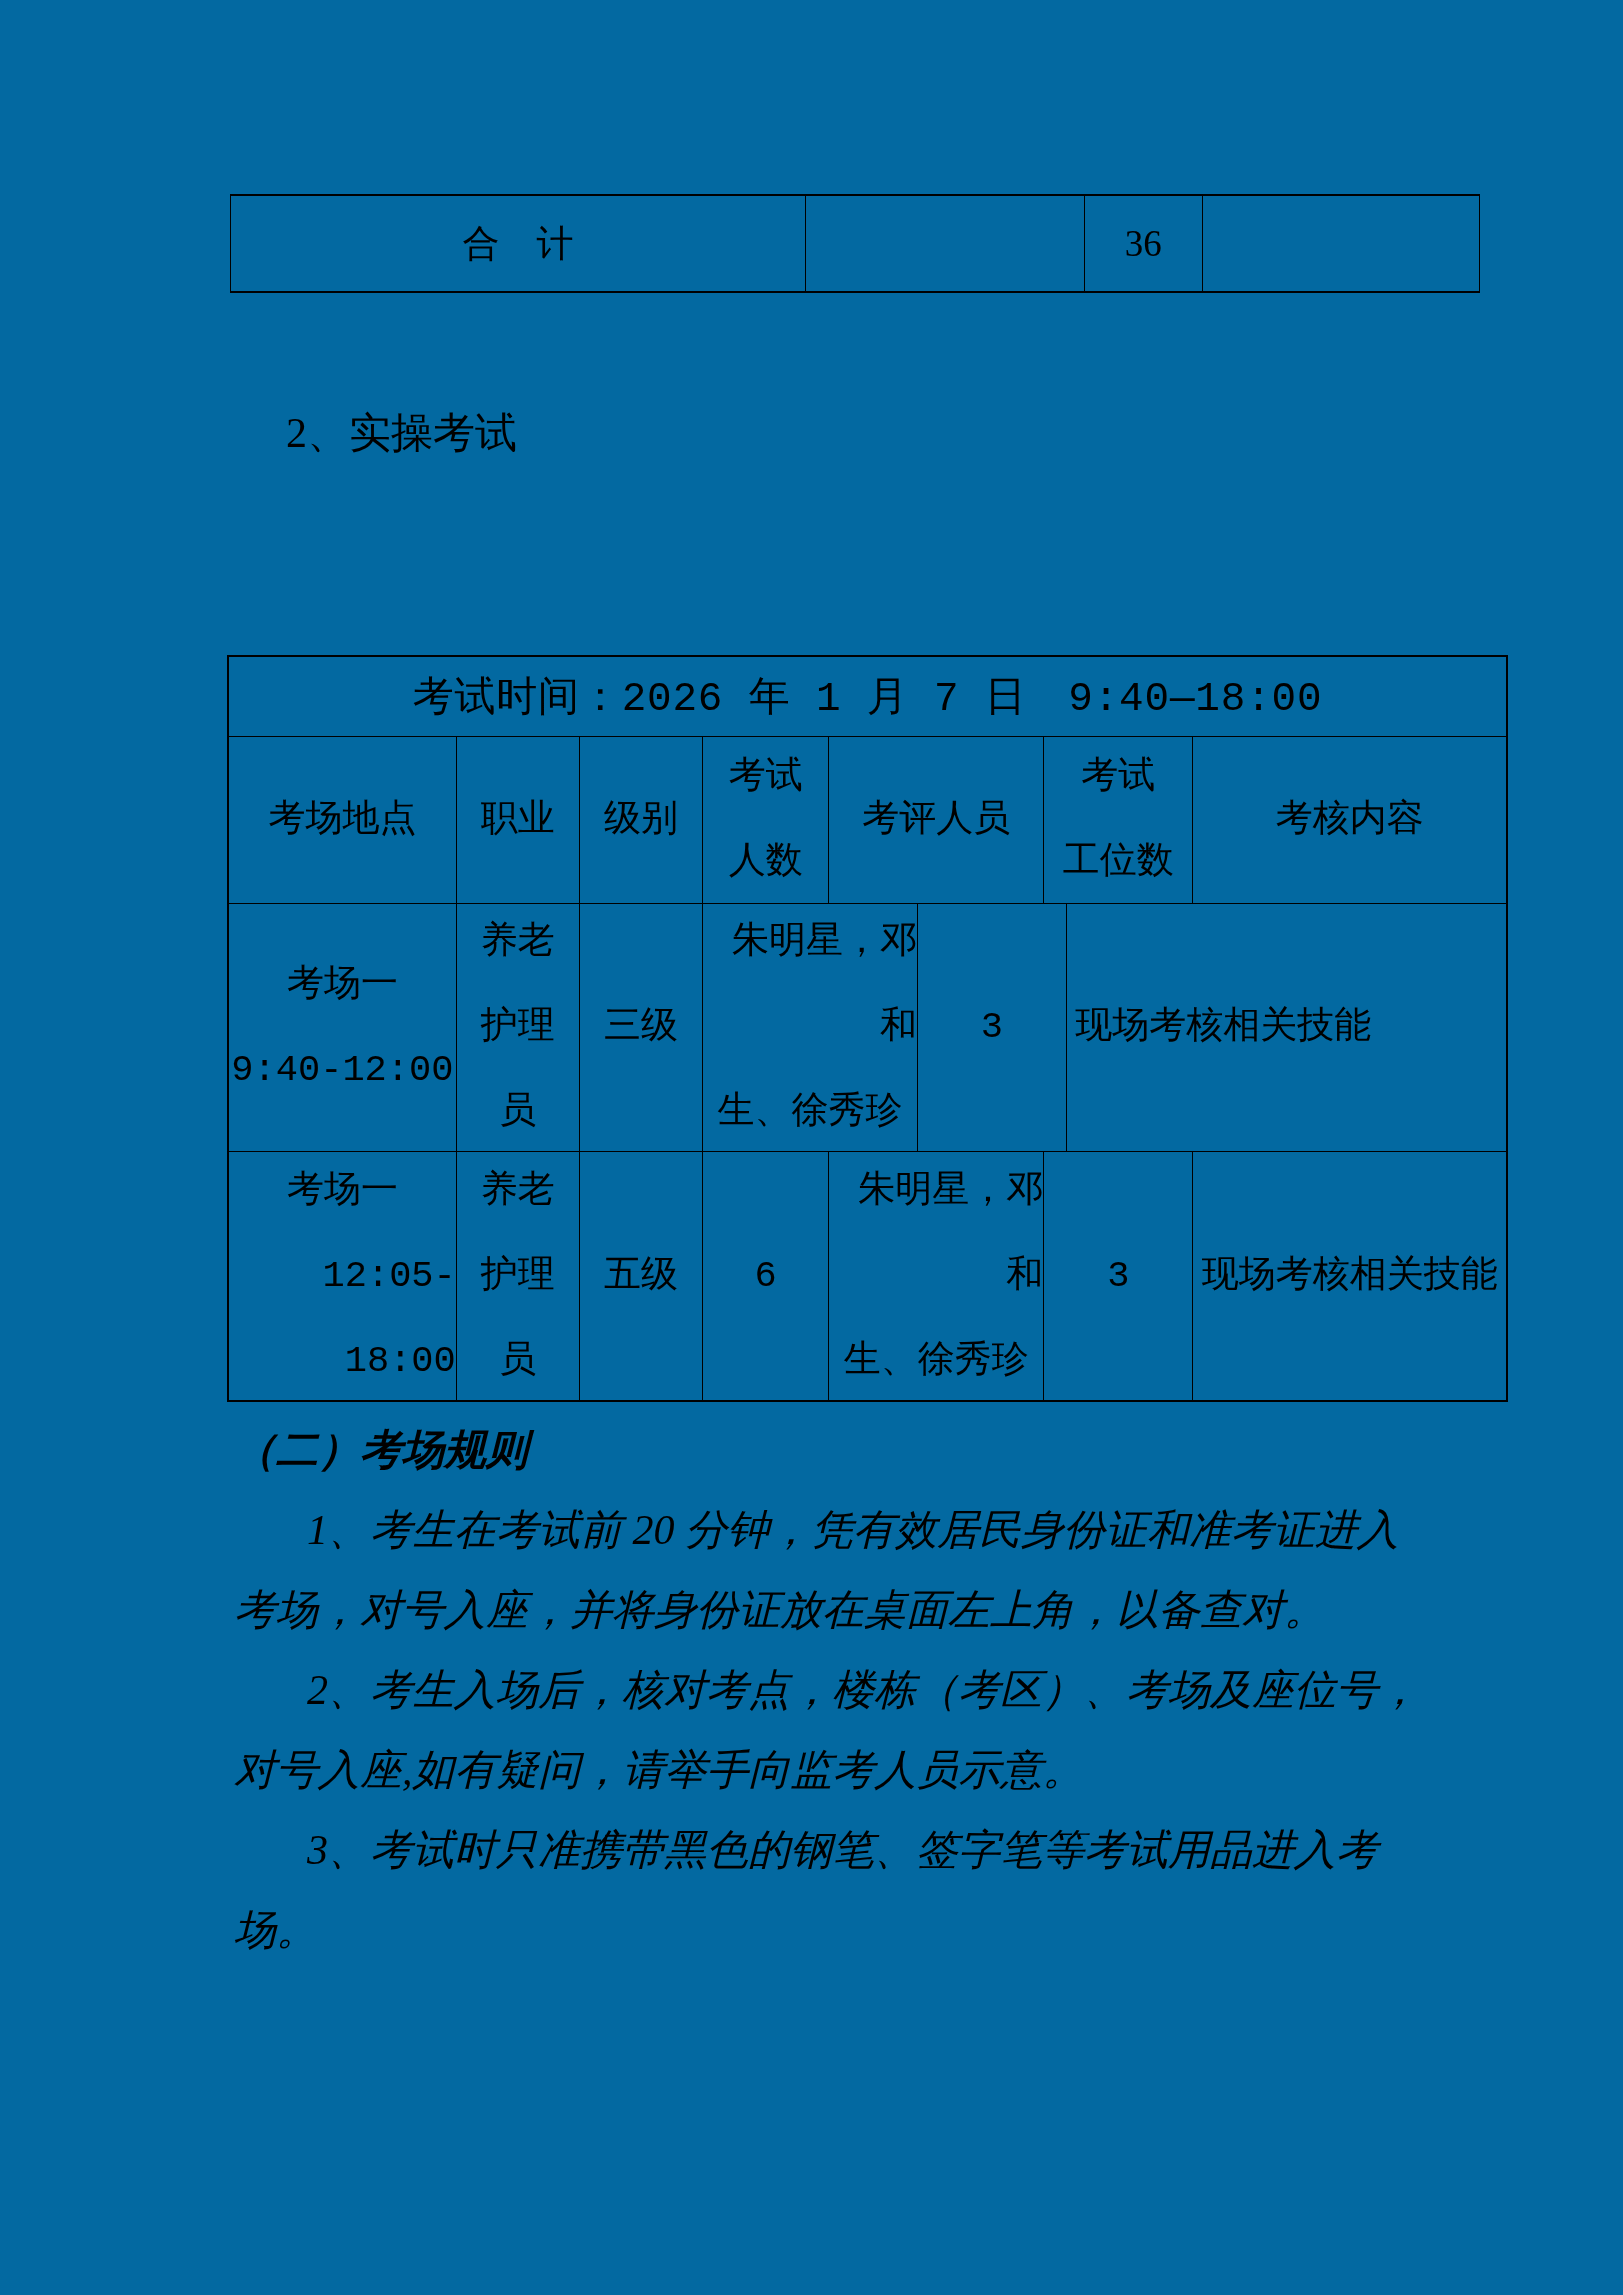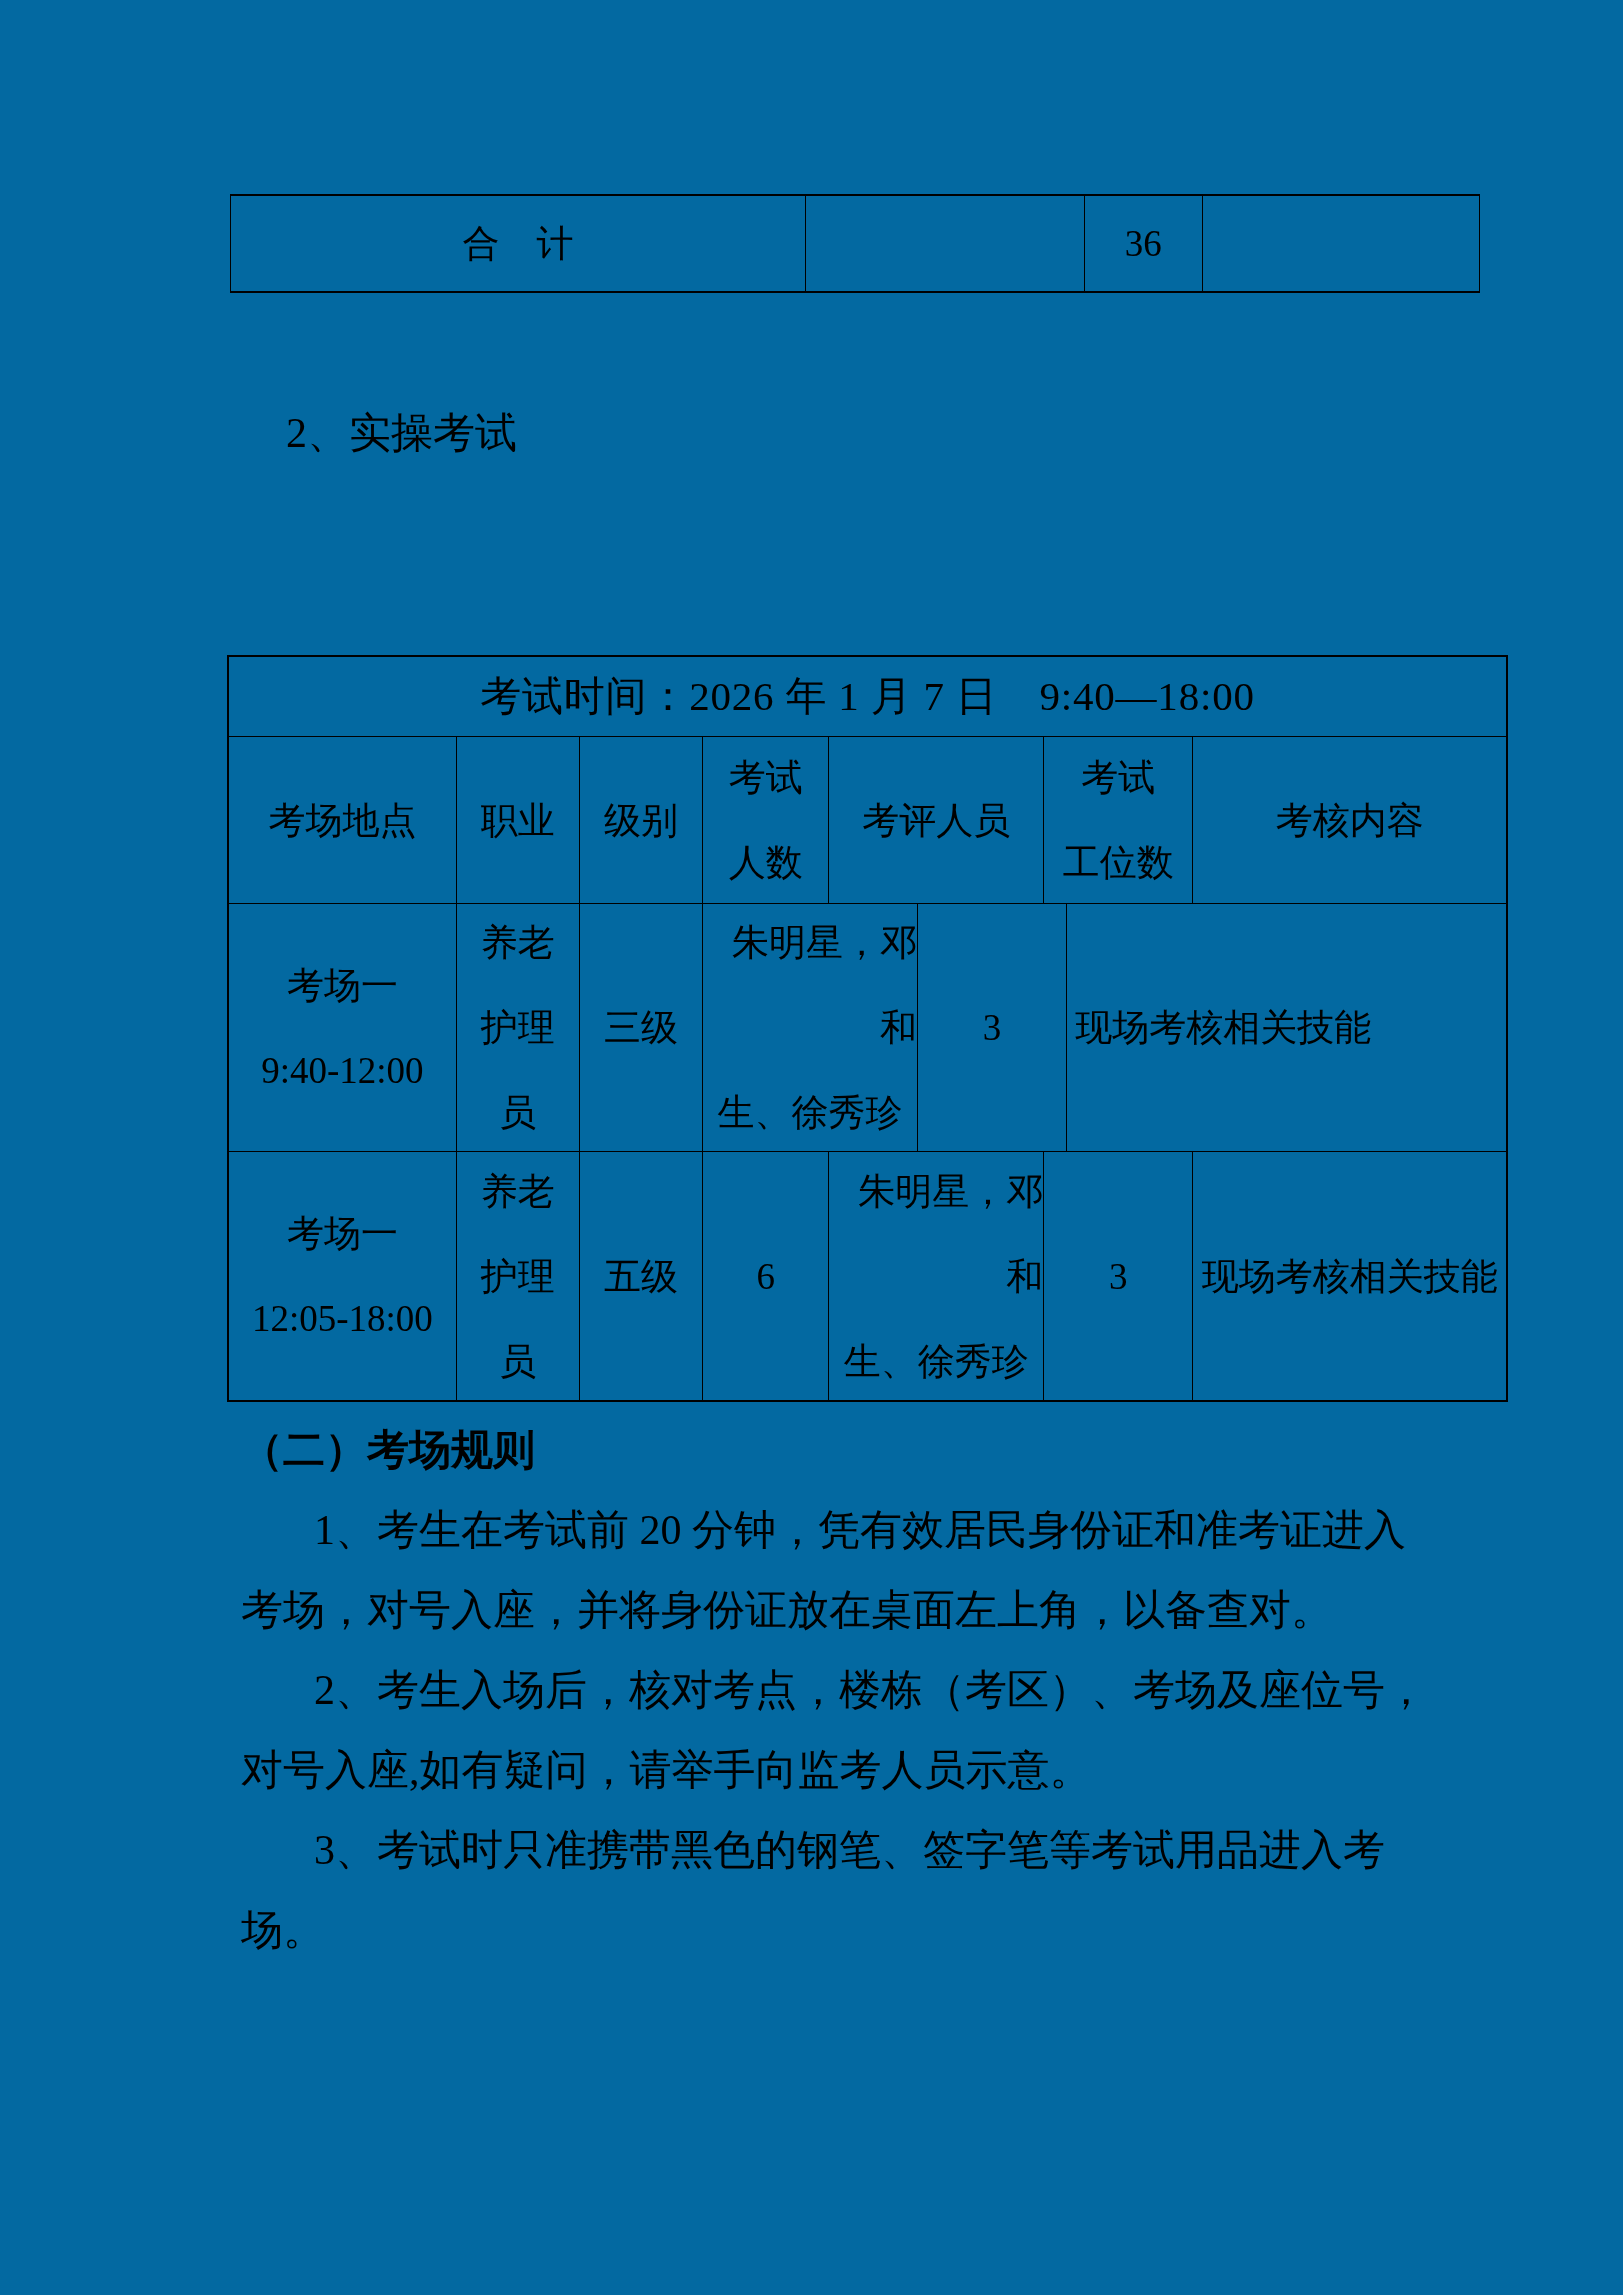--- a/index.html
+++ b/index.html
@@ -30,20 +30,21 @@
   
   .h2{
     position:absolute;left:286px;top:406px;
     font-size:42px;line-height:54px;white-space:nowrap;
   }
 
   
   .t2{
     position:absolute;left:227px;top:655px;width:1281px;
     border:2.1px solid #000;
+    font-family:Liberation Mono, monospace;
   }
   .t2-title{
     height:79px;display:flex;align-items:center;justify-content:center;
     font-size:41px;letter-spacing:0.8px;white-space:nowrap;
   }
   .t2-row{display:flex;border-top:1.3px solid #000;width:100%;}
   .t2-hrow{height:167px;}
   .t2-r1{height:248px;}
   .t2-r2{height:249px;}
   .cell{
@@ -55,22 +56,23 @@
   .col2{width:9.64%;}
   .col3{width:9.64%;}
   .col4{width:9.90%;}
   .col5{width:16.83%;}
   .col6{width:11.68%;}
   .col7{width:24.55%;}
   .ln{display:block;}
 
   
   .rules{
-    position:absolute;left:241px;top:1410px;width:1243px;
+    position:absolute;left:234px;top:1410px;width:1243px;
     font-size:42px;
+    font-style:italic;
   }
   .rules-h{
     font-weight:bold;line-height:80px;white-space:nowrap;font-size:42px;
   }
   .rl{line-height:80px;white-space:nowrap;font-size:42px;}
   .rl.indent{padding-left:73px;}
 </style>
 </head>
 <body>
 

